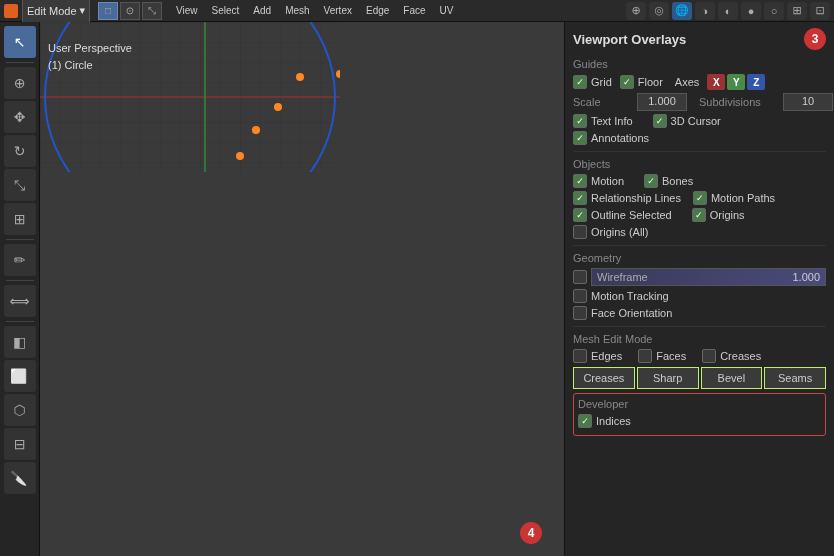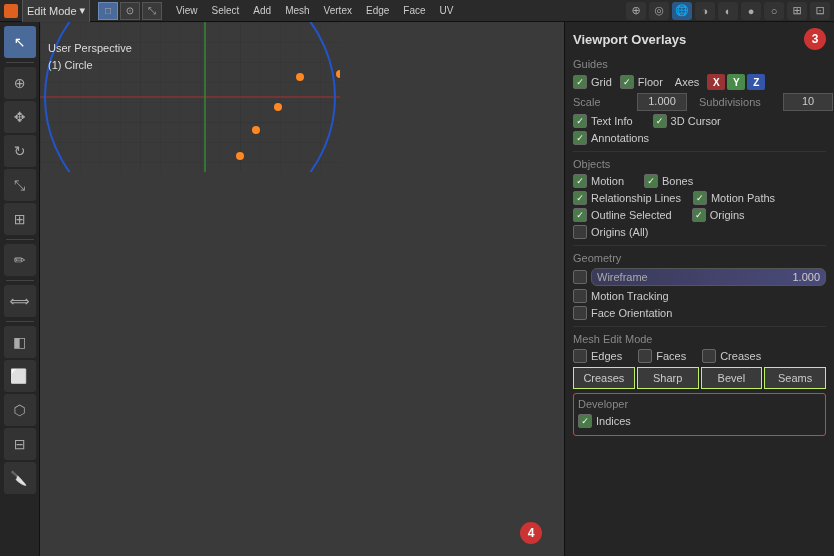--- a/index.html
+++ b/index.html
@@ -275,21 +275,21 @@
       display: flex;
       align-items: center;
       gap: 4px;
       margin-bottom: 3px;
     }
     .wireframe-bar {
       flex: 1;
       height: 18px;
       background: linear-gradient(to right, #3a3a5a, #4a4a7a);
       border: 1px solid #555;
-      border-radius: 6px;
+      border-radius: 0;
       display: flex;
       align-items: center;
       padding: 0 5px;
       font-size: 11px;
       color: #aaa;
     }
     .wireframe-val {
       margin-left: auto;
       color: #ccc;
     }

